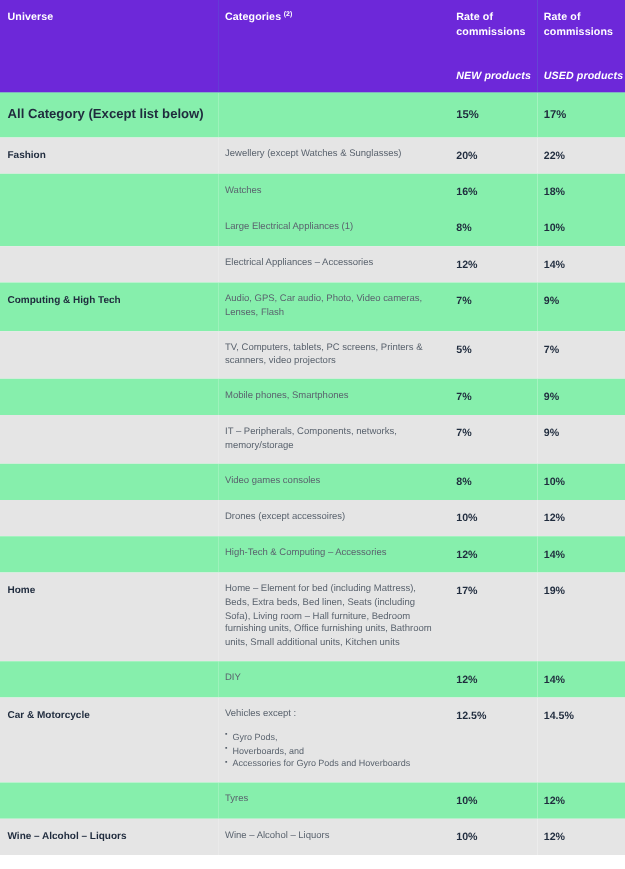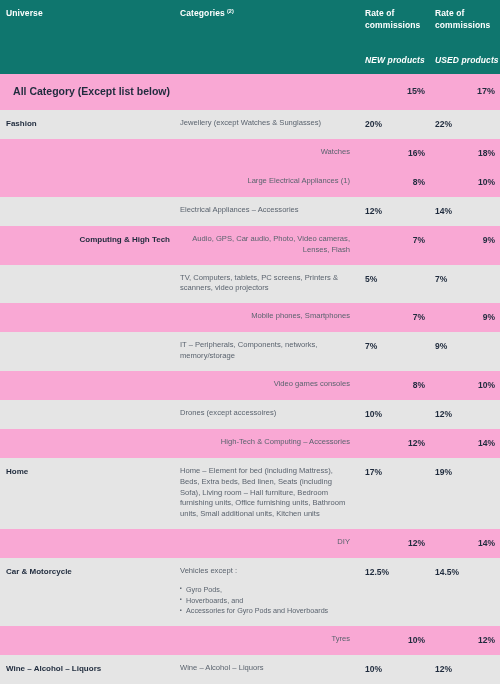--- a/index.html
+++ b/index.html
@@ -16,21 +16,21 @@
     border-collapse: collapse;
     table-layout: fixed;
   }
   #commission-table col.c-universe { width: 175px; }
   #commission-table col.c-categories { width: 185px; }
   #commission-table col.c-new { width: 70px; }
   #commission-table col.c-used { width: 70px; }
 
   thead tr { background: #1f78b8; }
   thead th {
-    background: #0f766e;
+    background: #6d28d9;
     color: #ffffff;
     text-align: left;
     vertical-align: top;
     font-size: 8.5px;
     font-weight: bold;
     padding: 7px 5px 8px 5px;
     line-height: 1.45;
     letter-spacing: .1px;
   }
   thead th.col-universe { padding-left: 6px; }
@@ -44,21 +44,21 @@
     top: 1px;
   }
   thead th .prod-line {
     display: block;
     font-style: italic;
     font-weight: bold;
     margin-top: 22px;
     white-space: nowrap;
   }
 
-  tbody tr.row-odd  { background: #f9a8d4; text-align: right; }
+  tbody tr.row-odd  { background: #86efac; }
   tbody tr.row-even { background: #e5e5e5; }
 
   tbody td {
     vertical-align: top;
     padding: 8px 5px 9px 5px;
     line-height: 1.42;
   }
   td.cell-universe {
     color: #1f2b3d;
     font-weight: bold;

